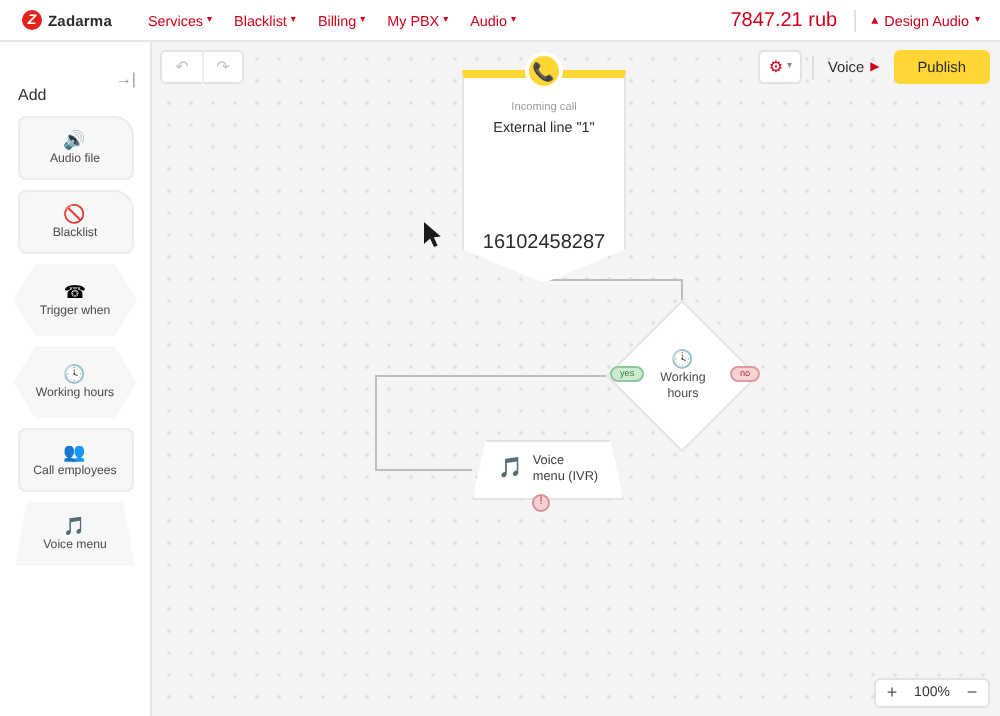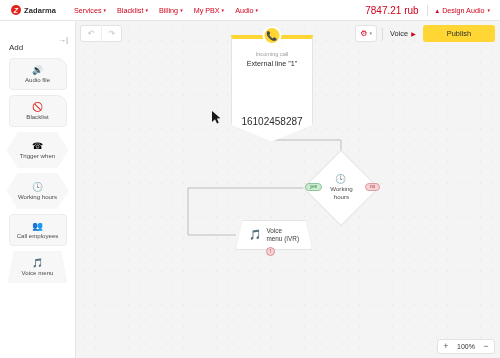--- a/index.html
+++ b/index.html
@@ -106,21 +106,21 @@
   }
   .gear-ico { font-size: 8px; color: #d0021b; line-height: 1; }
   .sep { width: 1px; height: 12px; background: #dcdcdc; }
   .test-btn {
     background: transparent; border: none; display: flex; align-items: center; gap: 3px;
     font-size: 7.4px; color: #2b2b2b; cursor: pointer; padding: 0 2px; height: 17px;
   }
   .play-ico { color: #d0021b; font-size: 6px; line-height: 1; }
   .publish-btn {
     background: #ffd633; border: none; border-radius: 3px;
-    font-size: 7.4px; color: #2b2b2b; height: 17px; padding: 0 24px;
+    font-size: 7.4px; color: #2b2b2b; height: 17px; padding: 0 12px;
     display: flex; align-items: center; cursor: pointer;
   }
 
   
   .zoom-ctl {
     position: absolute; bottom: 4px; right: 5px;
     background: #fff; border: 1px solid #e2e2e2; border-radius: 3px;
     height: 15px; display: flex; align-items: center; z-index: 12;
   }
   .zoom-btn {

